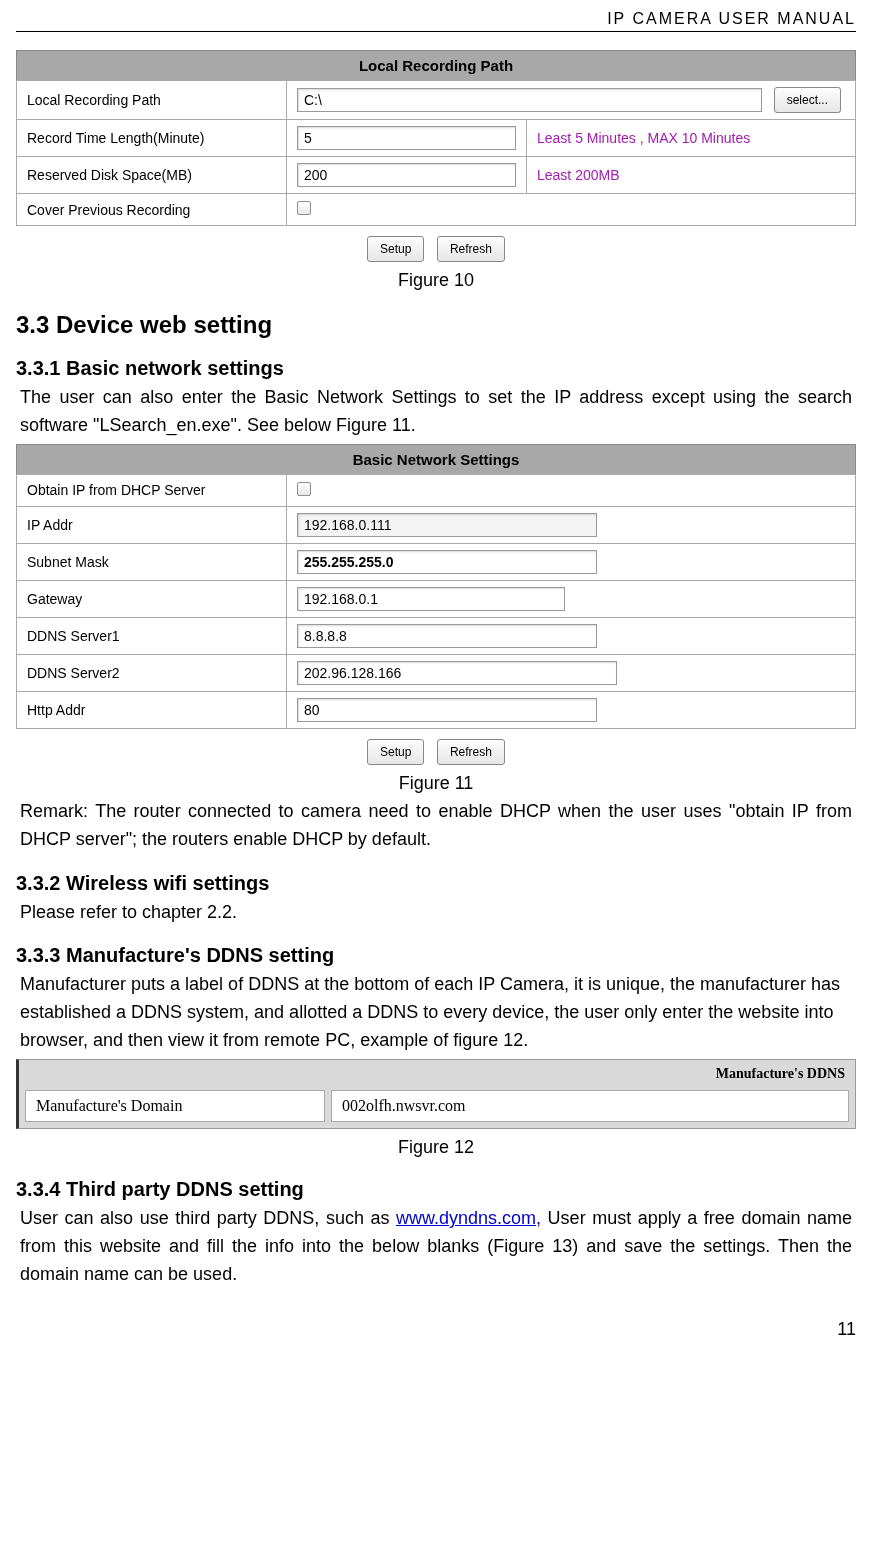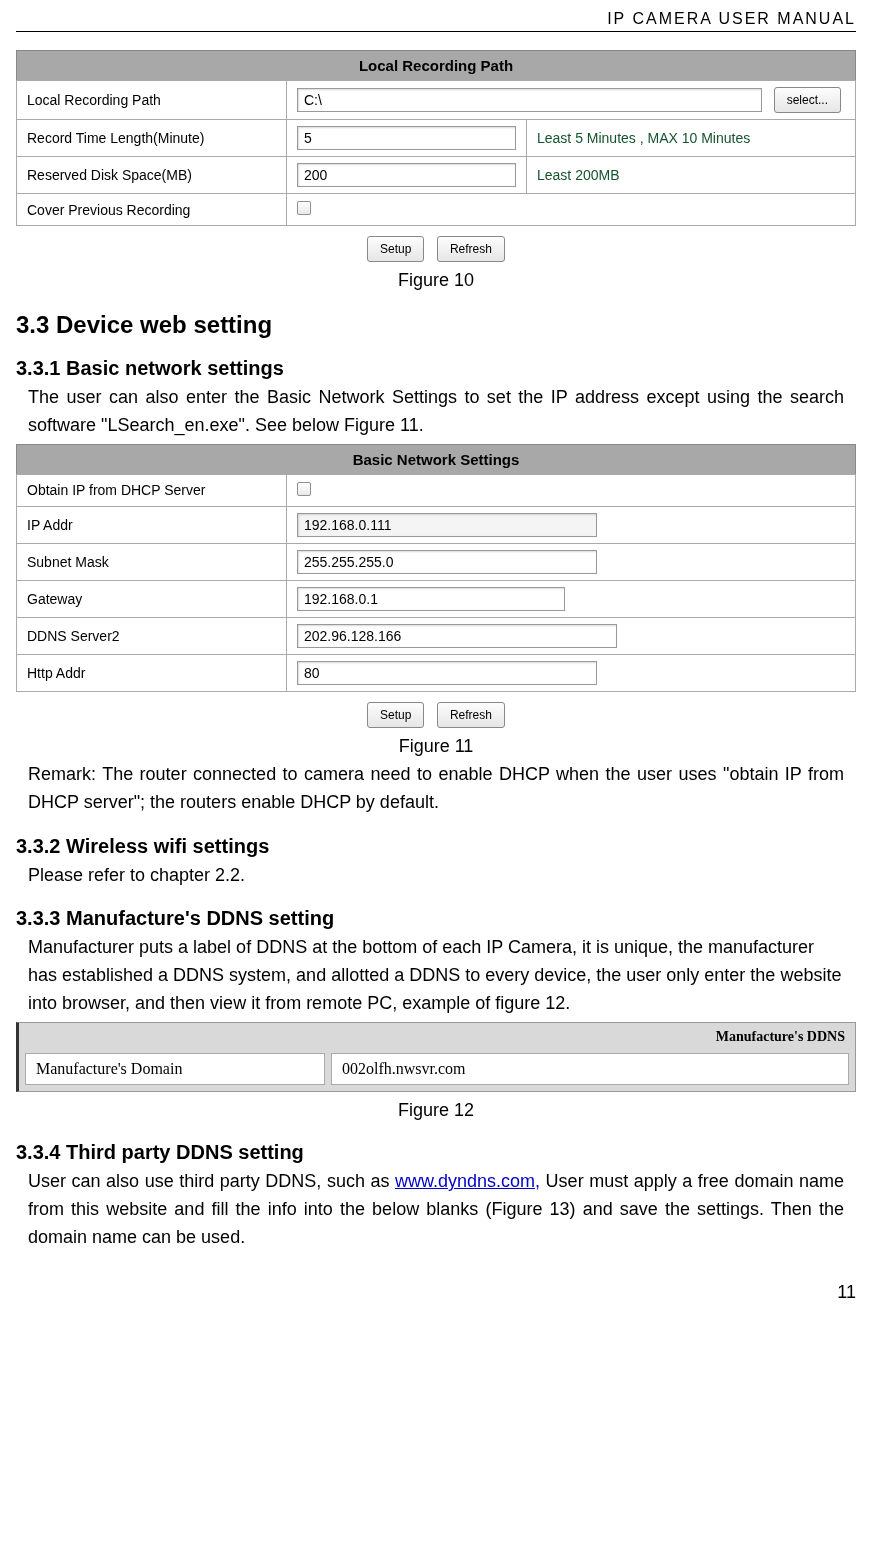--- a/index.html
+++ b/index.html
@@ -62,31 +62,31 @@
     border: 1px solid #888;
     border-radius: 3px;
     background: linear-gradient(#fdfdfd, #e6e6e6);
     cursor: pointer;
     margin: 0 4px;
   }
   .btn-row { text-align: center; margin-top: 10px; margin-bottom: 6px; }
   .caption { text-align: center; font-size: 18px; margin: 8px 0 20px 0; }
   .h2 { font-size: 24px; font-weight: bold; margin: 20px 0 8px 0; }
   .h3 { font-size: 20px; font-weight: bold; margin: 18px 0 4px 0; }
-  p.body { font-size: 18px; line-height: 1.55; margin: 4px 12px; text-align: justify; }
+  p.body { font-size: 18px; line-height: 1.55; margin: 4px 4px; text-align: justify; }
   .checkbox-vis {
     display: inline-block;
     width: 14px;
     height: 14px;
     border: 1px solid #909090;
     background: linear-gradient(#fff,#e8e8e8);
     border-radius: 2px;
   }
   .flex-row { display: flex; gap: 8px; align-items: center; }
-  .note-text { font-size: 14px; color: #14532d; }
+  .note-text { font-size: 14px; color: #a21caf; }
   .ddns-panel {
     border: 1px solid #999;
     background: #d9d9d9;
     border-left: 3px solid #333;
     padding: 0;
     margin-top: 4px;
   }
   .ddns-title {
     font-family: "Times New Roman", serif;
     font-size: 14px;
@@ -160,25 +160,29 @@
   <tr>
     <td class="label-cell">Obtain IP from DHCP Server</td>
     <td><span class="checkbox-vis"></span></td>
   </tr>
   <tr>
     <td class="label-cell">IP Addr</td>
     <td><input class="input-field input-readonly" style="width: 300px;" value="192.168.0.111"></td>
   </tr>
   <tr>
     <td class="label-cell">Subnet Mask</td>
-    <td><input class="input-field" style="width: 300px;" value="255.255.255.0"></td>
+    <td><input class="input-field" style="width: 300px; font-weight: bold;" value="255.255.255.0"></td>
   </tr>
   <tr>
     <td class="label-cell">Gateway</td>
     <td><input class="input-field" style="width: 268px;" value="192.168.0.1"></td>
+  </tr>
+  <tr>
+    <td class="label-cell">DDNS Server1</td>
+    <td><input class="input-field" style="width: 300px;" value="8.8.8.8"></td>
   </tr>
   <tr>
     <td class="label-cell">DDNS Server2</td>
     <td><input class="input-field" style="width: 320px;" value="202.96.128.166"></td>
   </tr>
   <tr>
     <td class="label-cell">Http Addr</td>
     <td><input class="input-field" style="width: 300px;" value="80"></td>
   </tr>
 </tbody>

